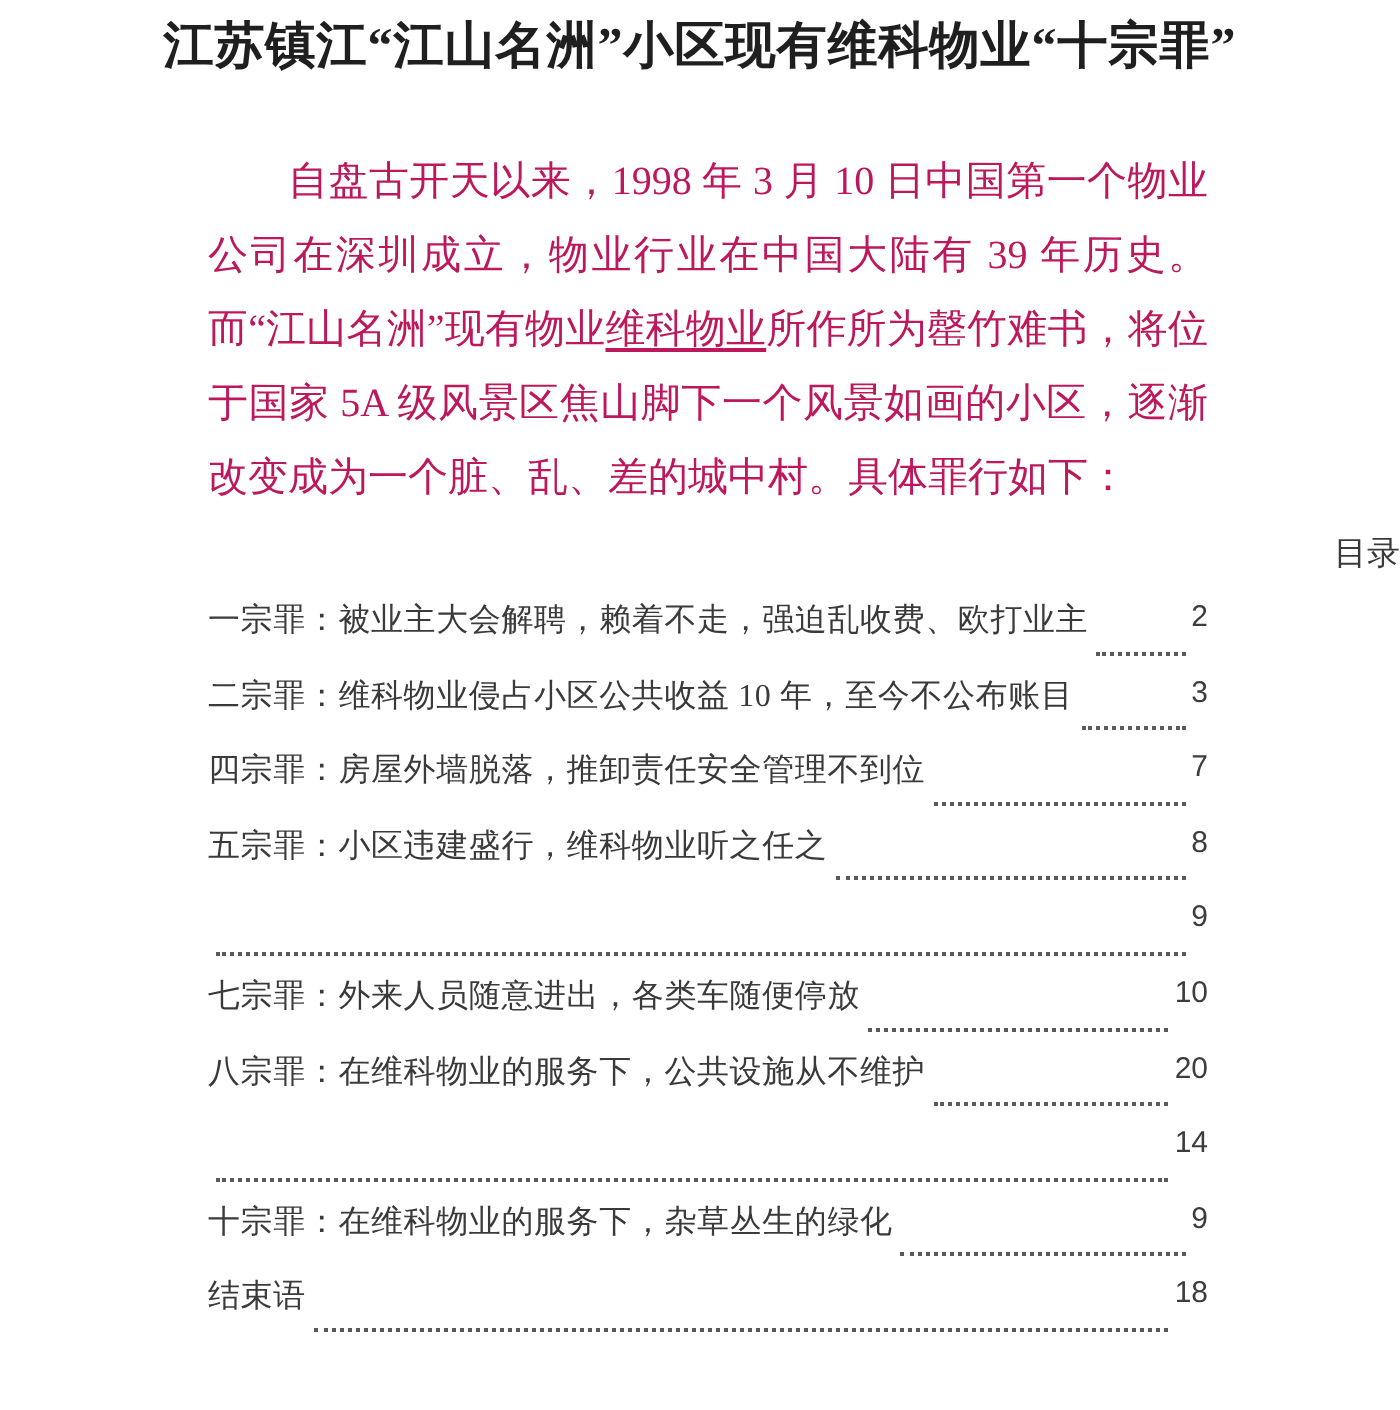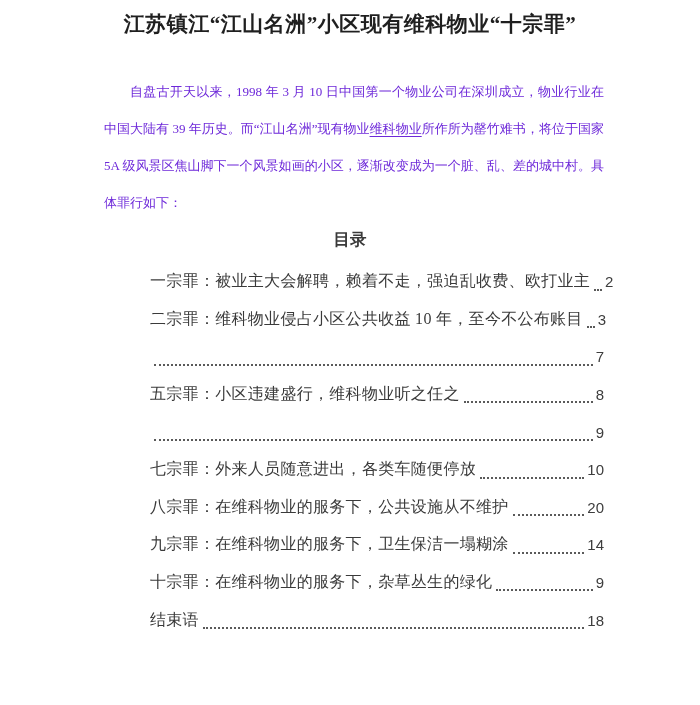--- a/index.html
+++ b/index.html
@@ -18,56 +18,54 @@
   .doc {
     position: relative;
     width: 700px;
     height: 705px;
     background: #ffffff;
   }
   .title {
     margin: 0;
     padding-top: 9px;
     text-align: center;
-    font-size: 21px;
+    font-size: 25px;
     font-weight: bold;
     letter-spacing: 0.5px;
     color: #1f1f1f;
     line-height: 30px;
   }
   .para {
     margin: 34px 96px 0 104px;
     text-indent: 2em;
     text-align: justify;
-    font-size: 13px;
+    font-size: 20px;
     line-height: 37px;
-    color: #6d28d9;
+    color: #be185d;
   }
   .u {
     text-decoration: underline;
     text-underline-offset: 3px;
   }
   .toc-heading {
-    text-align: center;
+    text-align: right;
     font-size: 16.5px;
     line-height: 37px;
     color: #3a3a3a;
     margin-top: 0;
-    font-weight: bold;
   }
   .toc {
     margin: 5px 96px 0 104px;
   }
   .toc-row {
     display: flex;
-    align-items: center;
+    align-items: flex-start;
     height: 37.6px;
     font-size: 16px;
     color: #3a3a3a;
-    margin-left: 46px;
   }
   .toc-label {
     white-space: nowrap;
     letter-spacing: 0.3px;
   }
   .toc-leader {
     flex: 1;
     min-width: 8px;
     border-bottom: 2px dotted #5a5a5a;
     margin: 0 3px 4px 4px;
@@ -101,20 +99,21 @@
   </div>
 
   <div class="toc-row">
     <span class="toc-label">二宗罪：维科物业侵占小区公共收益 10 年，至今不公布账目</span>
     <span class="toc-leader"></span>
     <span class="toc-page">3</span>
   </div>
 
 
   <div class="toc-row">
+    <span class="toc-label">四宗罪：房屋外墙脱落，推卸责任安全管理不到位</span>
     <span class="toc-leader"></span>
     <span class="toc-page">7</span>
   </div>
 
   <div class="toc-row">
     <span class="toc-label">五宗罪：小区违建盛行，维科物业听之任之</span>
     <span class="toc-leader"></span>
     <span class="toc-page">8</span>
   </div>
 
@@ -129,21 +128,20 @@
     <span class="toc-page">10</span>
   </div>
 
   <div class="toc-row">
     <span class="toc-label">八宗罪：在维科物业的服务下，公共设施从不维护</span>
     <span class="toc-leader"></span>
     <span class="toc-page">20</span>
   </div>
 
   <div class="toc-row">
-    <span class="toc-label">九宗罪：在维科物业的服务下，卫生保洁一塌糊涂</span>
     <span class="toc-leader"></span>
     <span class="toc-page">14</span>
   </div>
 
   <div class="toc-row">
     <span class="toc-label">十宗罪：在维科物业的服务下，杂草丛生的绿化</span>
     <span class="toc-leader"></span>
     <span class="toc-page">9</span>
   </div>
 

